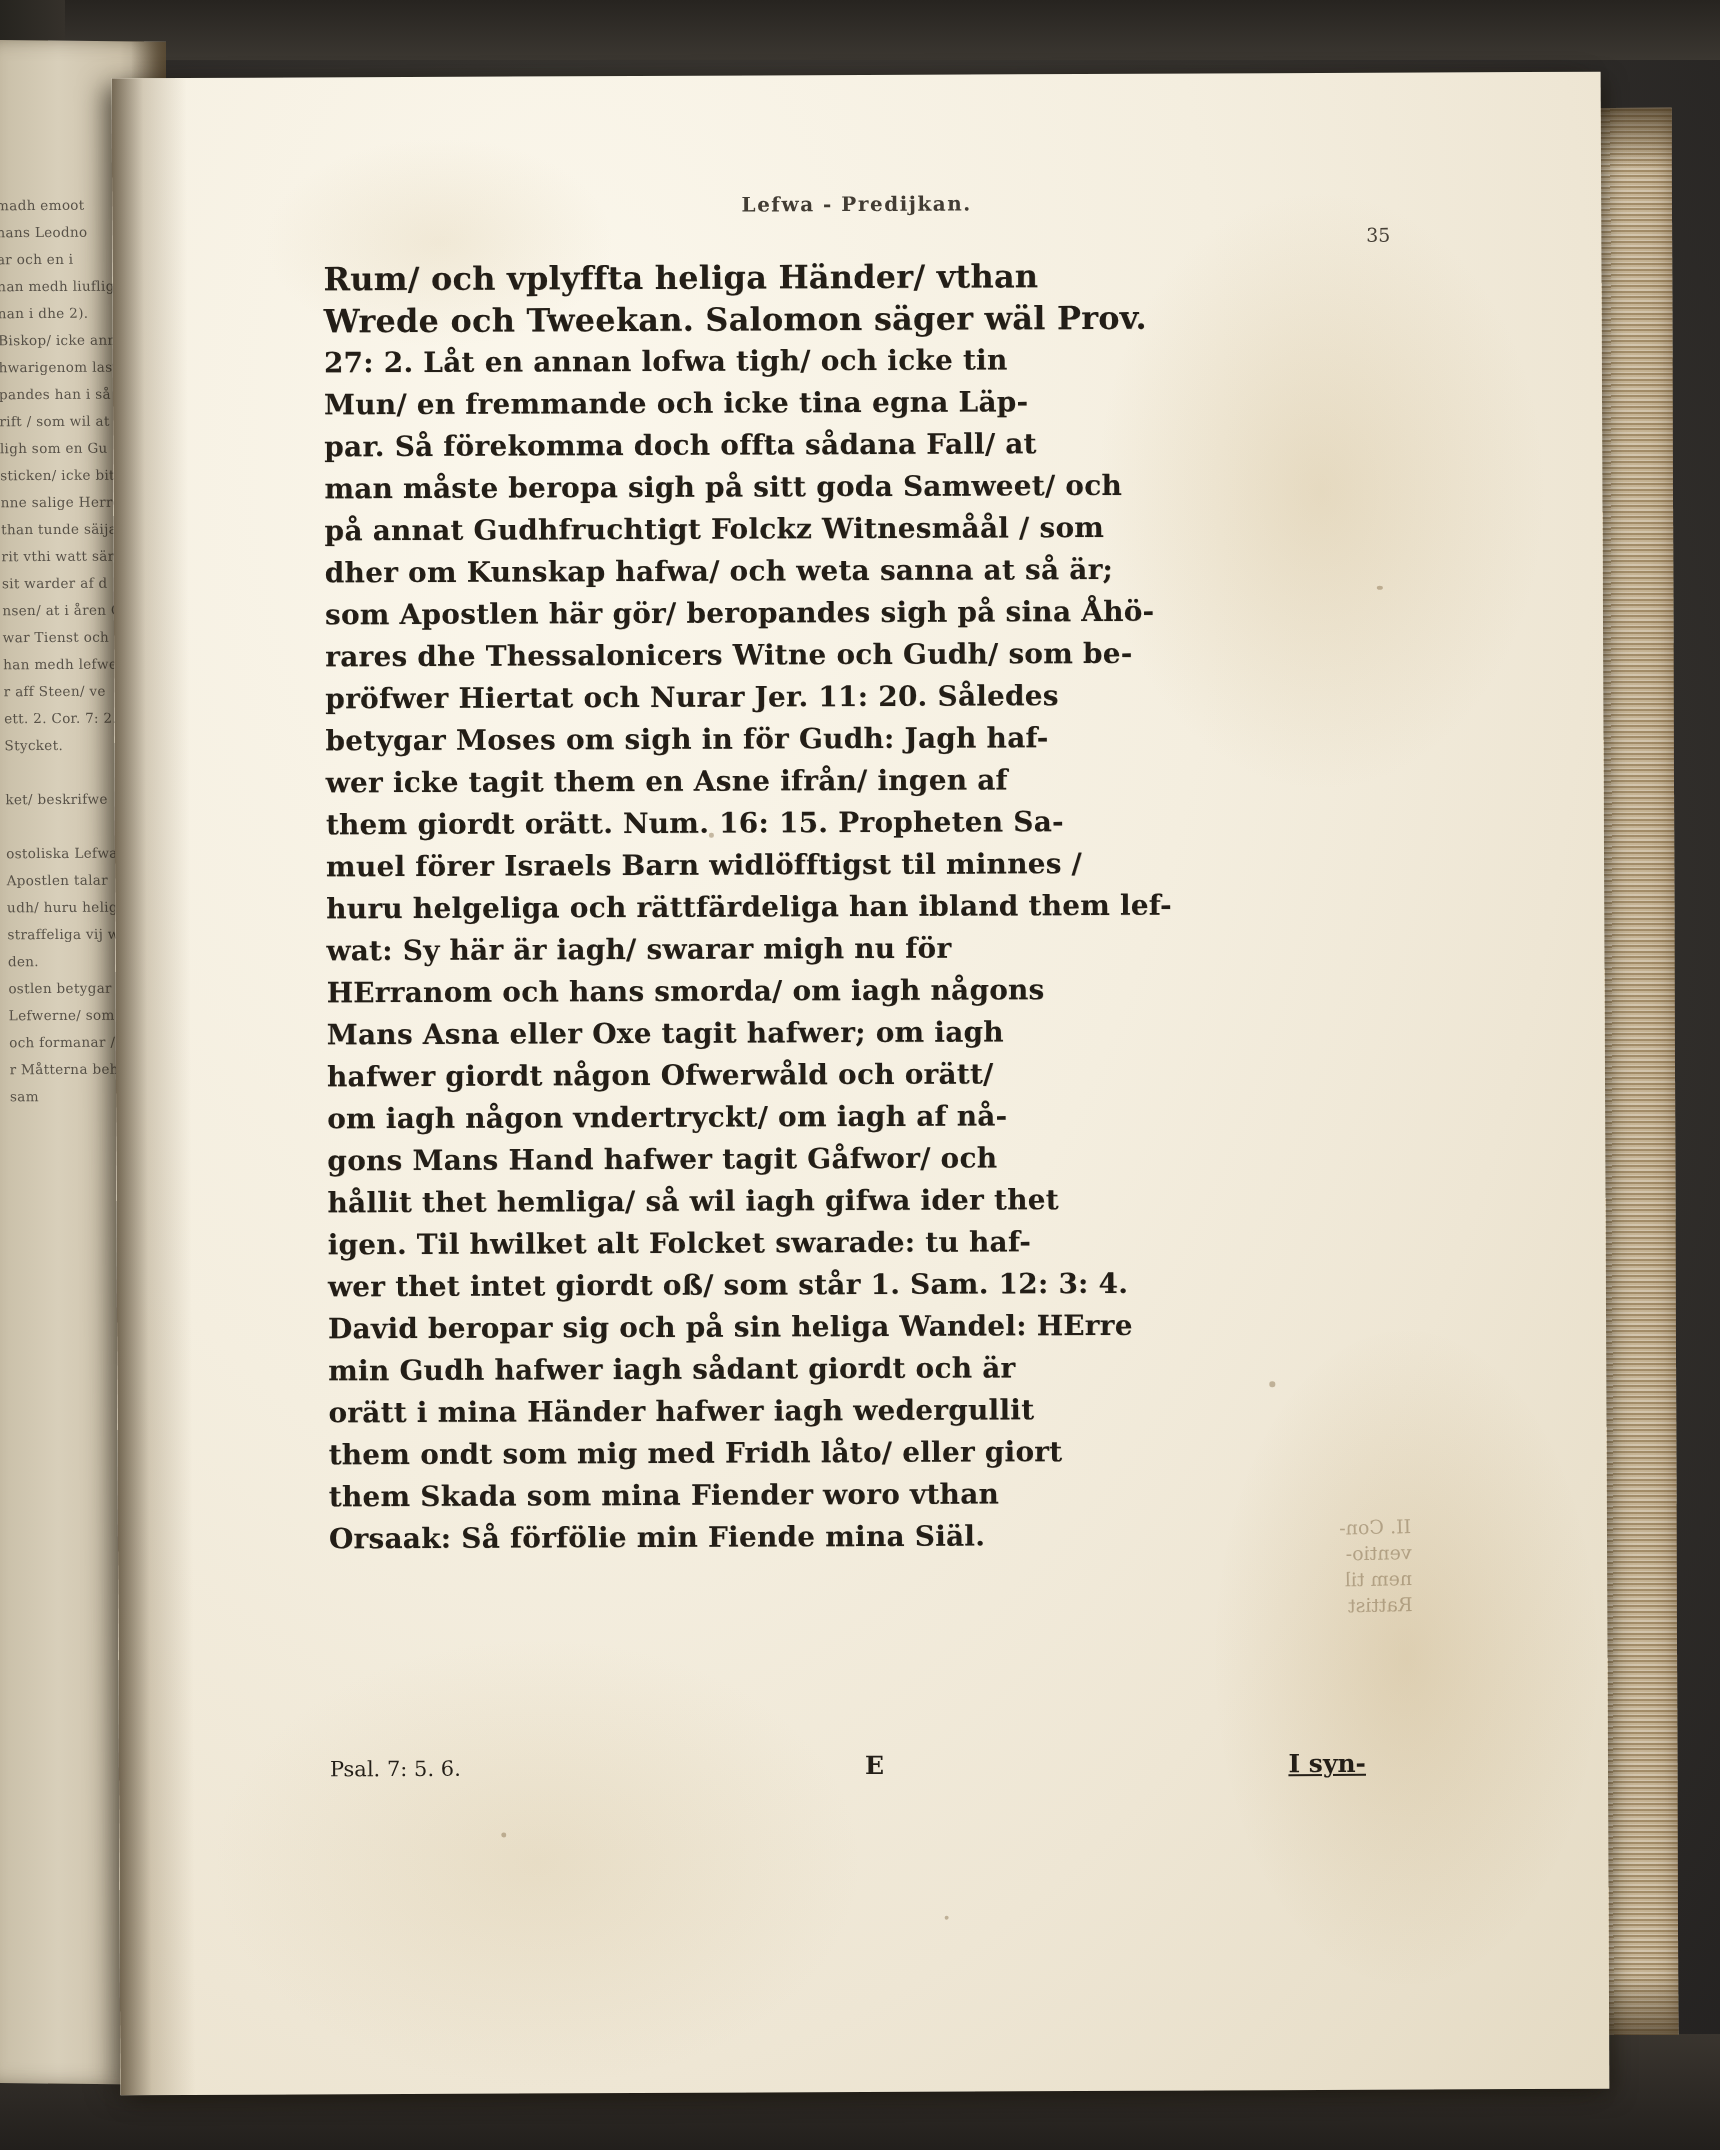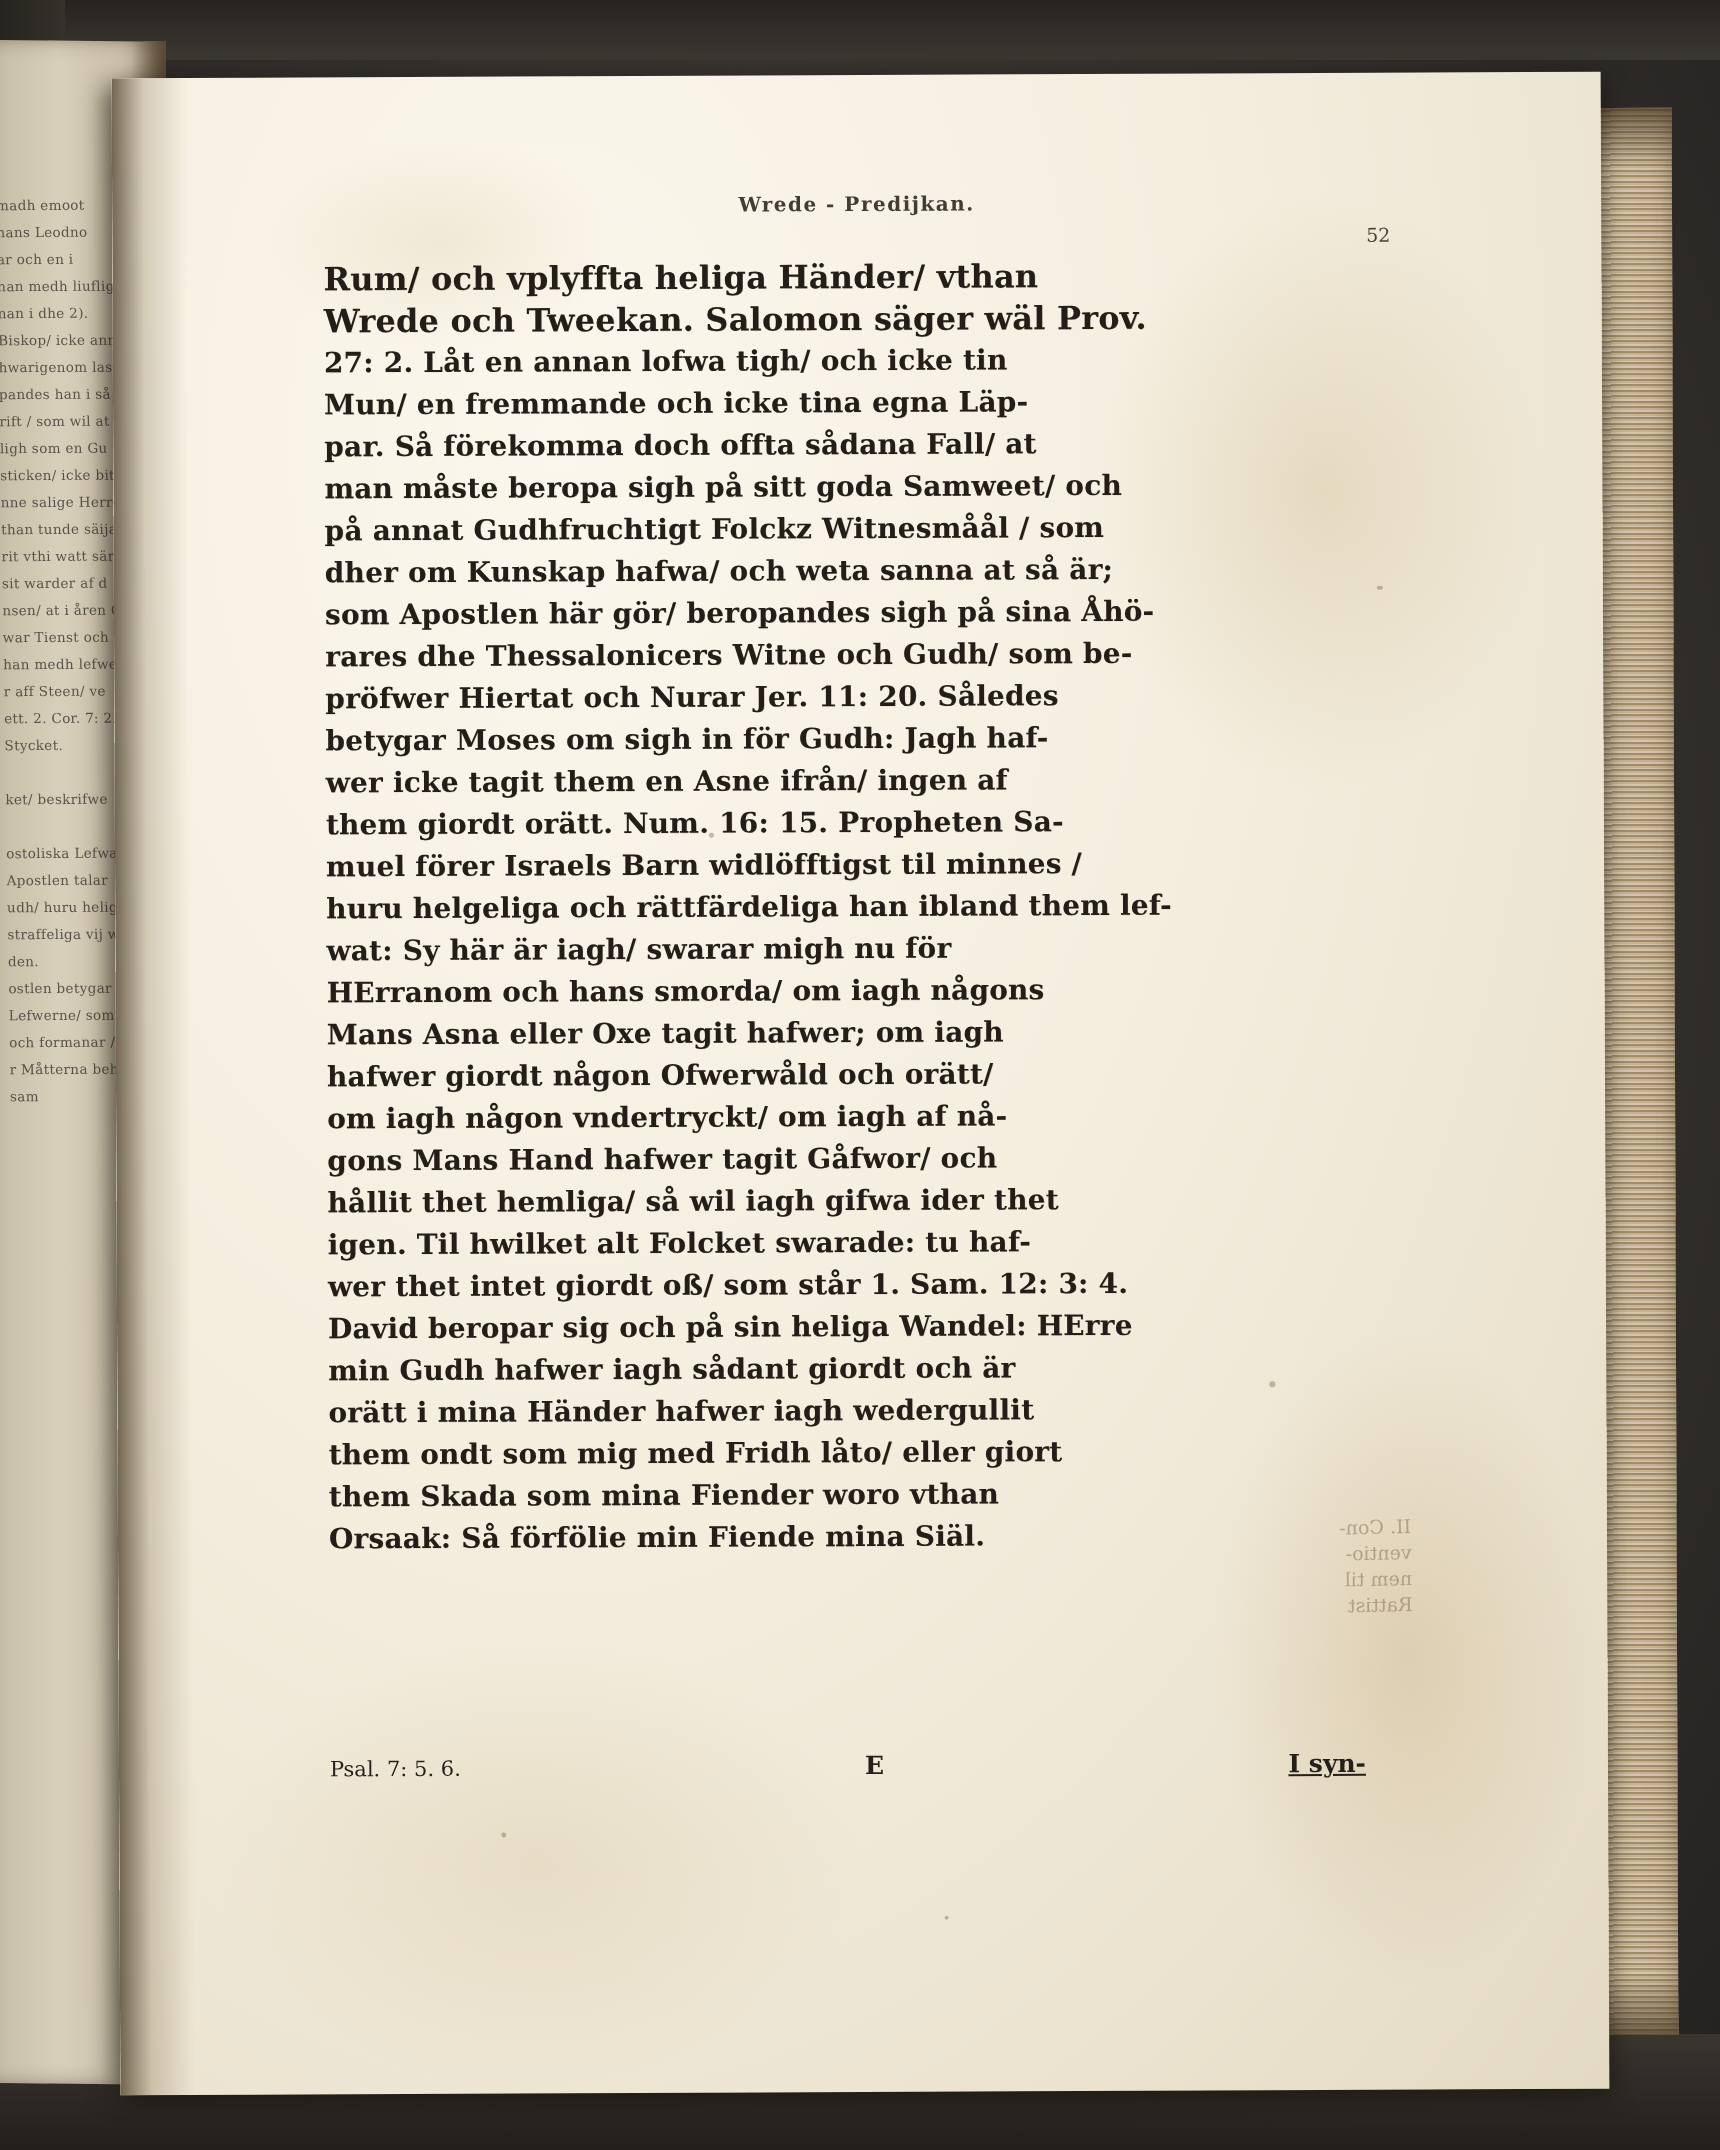--- a/index.html
+++ b/index.html
@@ -297,23 +297,23 @@
     <div class="fleck" style="left:1152px;top:1308px;width:5.5px;height:5.5px"></div>
 
     <div class="gutter"></div>
 
     <div class="showthrough" style="left:1222px; top:1441px;">II. Con-
 ventio-
 nem til
 Rattist</div>
 
     <div id="header">
-      <span id="running-head">Wrede - Predijkan.</span>
+      <span id="running-head">Lefwa - Predijkan.</span>
     </div>
-    <div id="folio">52</div>
+    <div id="folio">35</div>
 
     <div id="textblock">
       <div class="line big">Rum/ och vplyffta heliga Händer/ vthan</div>
       <div class="line big">Wrede och Tweekan.  Salomon säger wäl Prov.</div>
       <div class="line">27: 2.    Låt en annan lofwa tigh/ och icke tin</div>
       <div class="line">Mun/ en fremmande och icke tina egna Läp-</div>
       <div class="line">par.   Så förekomma doch offta sådana Fall/ at</div>
       <div class="line">man måste beropa sigh på sitt goda Samweet/ och</div>
       <div class="line">på annat Gudhfruchtigt Folckz Witnesmåål / som</div>
       <div class="line">dher om Kunskap hafwa/ och weta sanna at så är;</div>

